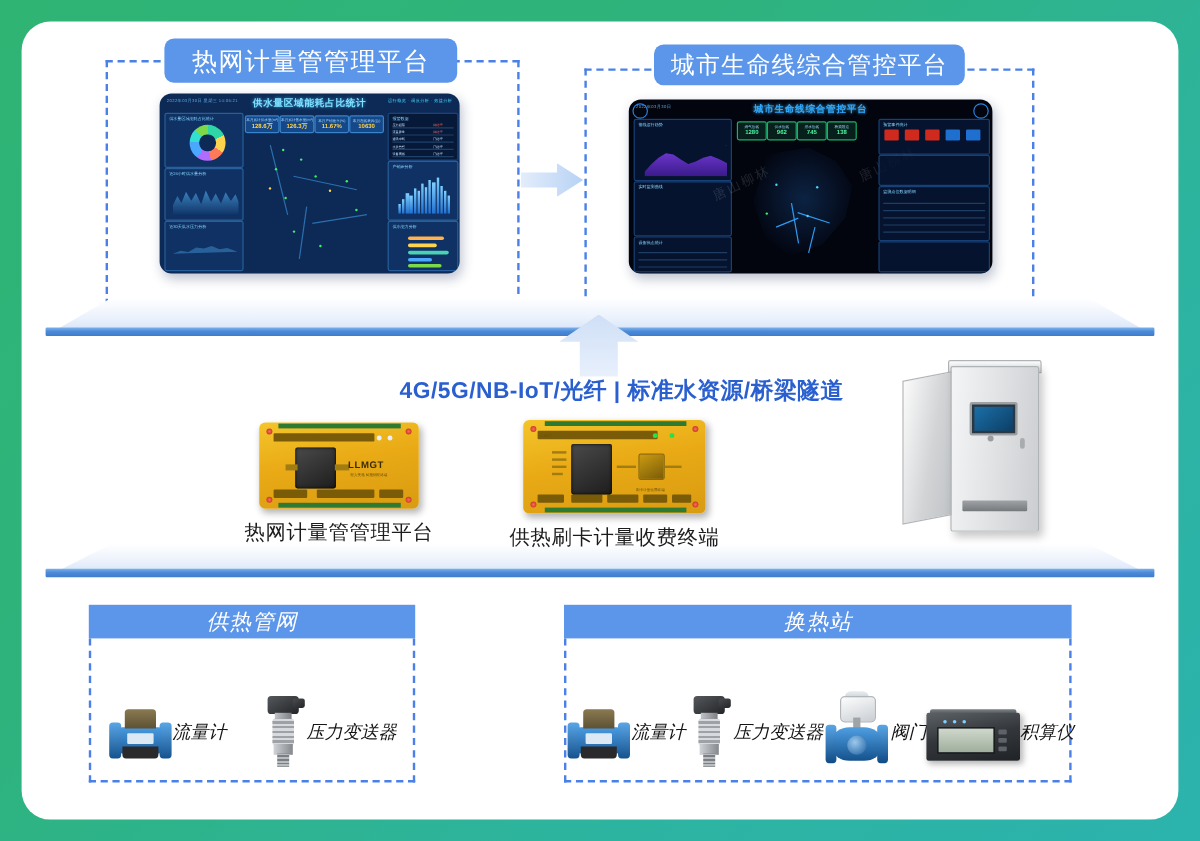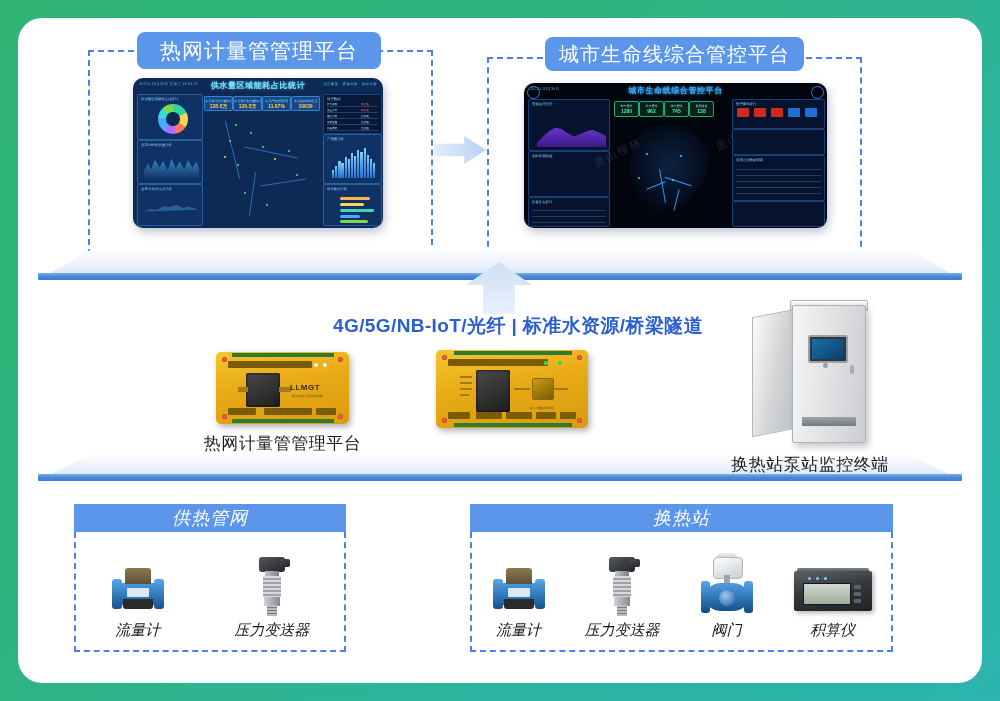--- a/index.html
+++ b/index.html
@@ -199,21 +199,21 @@
   .group-hd{
     position:absolute;left:0;top:0;width:100%;height:28px;
     background:#5b96ea;color:#fff;font-size:18px;
     display:flex;align-items:center;justify-content:center;letter-spacing:1px;
   }
   .group-body{
     position:absolute;left:0;top:28px;width:100%;
     border:2px dashed #4a80e8;border-top:none;box-sizing:border-box;
     display:flex;align-items:flex-end;justify-content:space-around;
   }
-  .dev{display:flex;flex-direction:column;align-items:center;}
+  .dev{display:flex;flex-direction:row;align-items:center;}
   .dev-art{position:relative;display:flex;align-items:flex-end;justify-content:center;}
   .dev-cap{font-size:15px;color:#141414;white-space:nowrap;margin-top:4px;}
 
   
   .fm{position:relative;width:54px;height:50px;}
   .fm-body{position:absolute;left:9px;top:16px;width:36px;height:22px;
     background:linear-gradient(180deg,#4a9ae0,#1d5f9e);border-radius:3px;}
   .fm-fl-l{position:absolute;left:1px;top:12px;width:10px;height:30px;
     background:linear-gradient(180deg,#5aa6e6,#16538e);border-radius:3px;}
   .fm-fl-r{position:absolute;right:1px;top:12px;width:10px;height:30px;
@@ -583,35 +583,35 @@
         background:linear-gradient(150deg,#c99a12,#7a5c08);border:1.5px solid #8a6a0c;border-radius:2px;"></div>
       <div class="pcb-screwpt" style="left:6px;top:5px;"></div>
       <div class="pcb-screwpt" style="right:6px;top:5px;"></div>
       <div class="pcb-screwpt" style="left:6px;bottom:5px;"></div>
       <div class="pcb-screwpt" style="right:6px;bottom:5px;"></div>
       <div class="pcb-led" style="left:108px;top:11px;"></div>
       <div class="pcb-led" style="left:122px;top:11px;"></div>
       <div class="pcb-sub" style="left:14px;top:10.5px;">LLMGT</div>
       <div class="pcb-sub" style="left:94px;top:56px;">刷卡计量收费终端</div>
     </div>
+    <div class="term-cap" style="margin-top:8px;">供热刷卡计量收费终端</div>
   </div>
 
   <div class="term" style="left:720px;top:305px;width:180px;">
     <div class="cab" style="width:116px;height:138px;">
       <div class="cab-top"></div>
       <div class="cab-door"></div>
       <div class="cab-body"></div>
       <div class="cab-hmi">
         <div class="cab-hmi-in"></div>
       </div>
       <div class="cab-btn"></div>
       <div class="cab-knob"></div>
       <div class="cab-vent"></div>
     </div>
-    <div class="term-cap" style="margin-top:10px;">换热站泵站监控终端</div>
   </div>
 
   <div class="group" style="left:74px;top:504px;width:272px;height:148px;">
     <div class="group-hd">供热管网</div>
     <div class="group-body" style="height:120px;padding-bottom:10px;">
 
       <div class="dev">
         <div class="dev-art" style="height:64px;">
           <div class="fm">
             <div class="fm-fl-l"></div>

